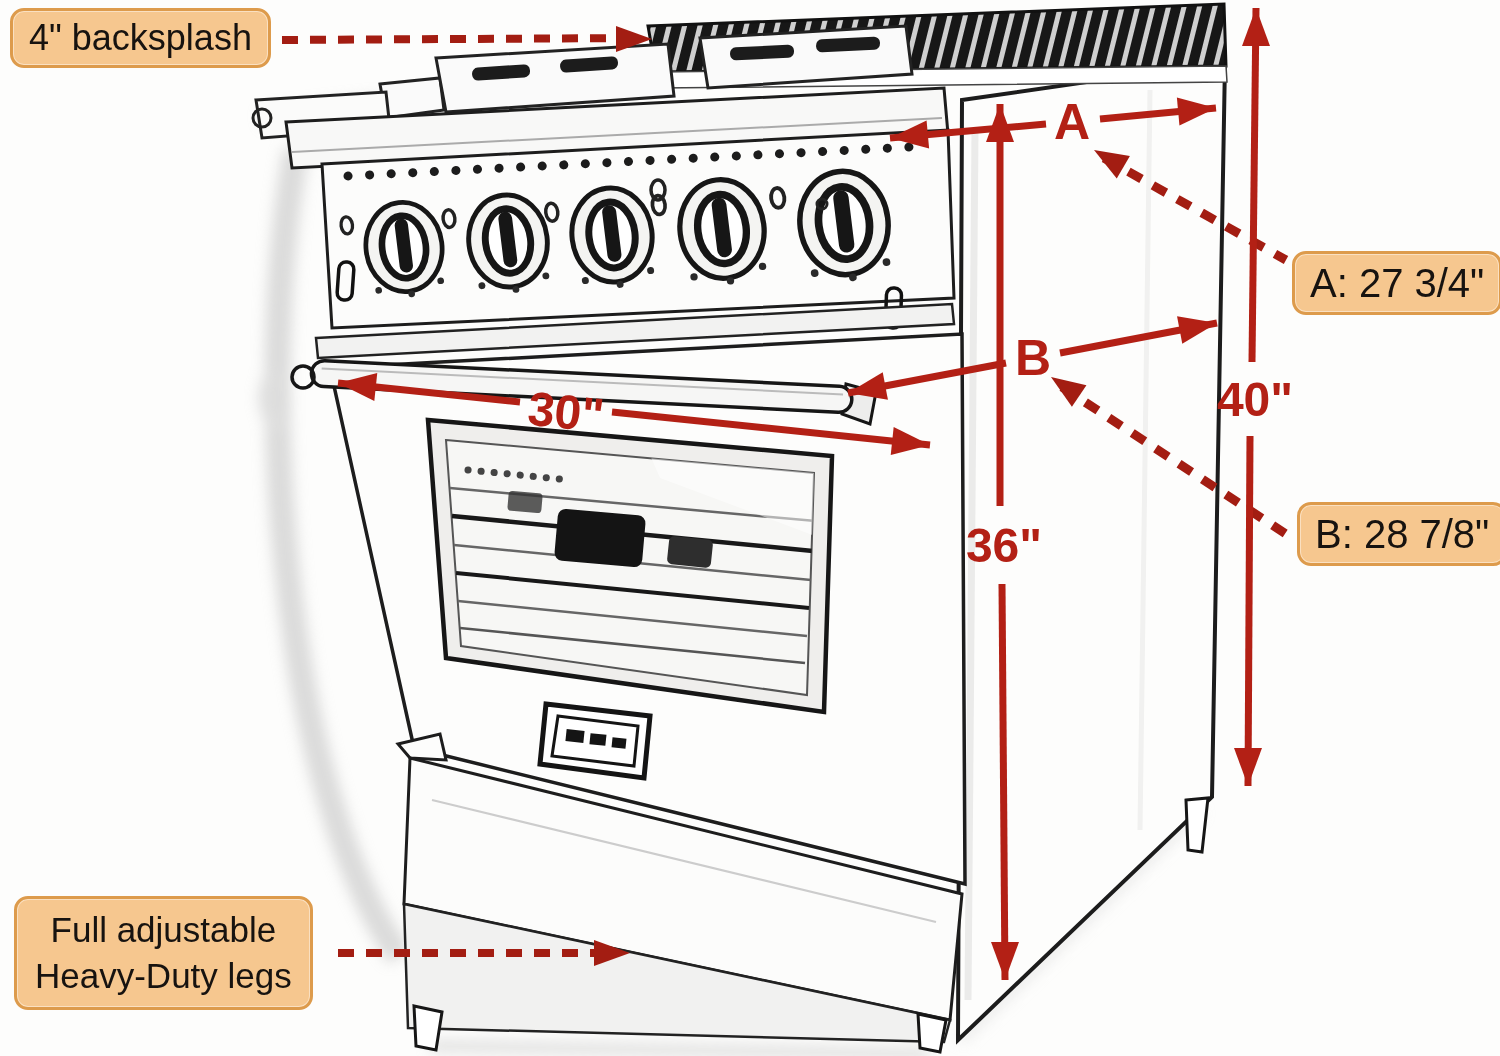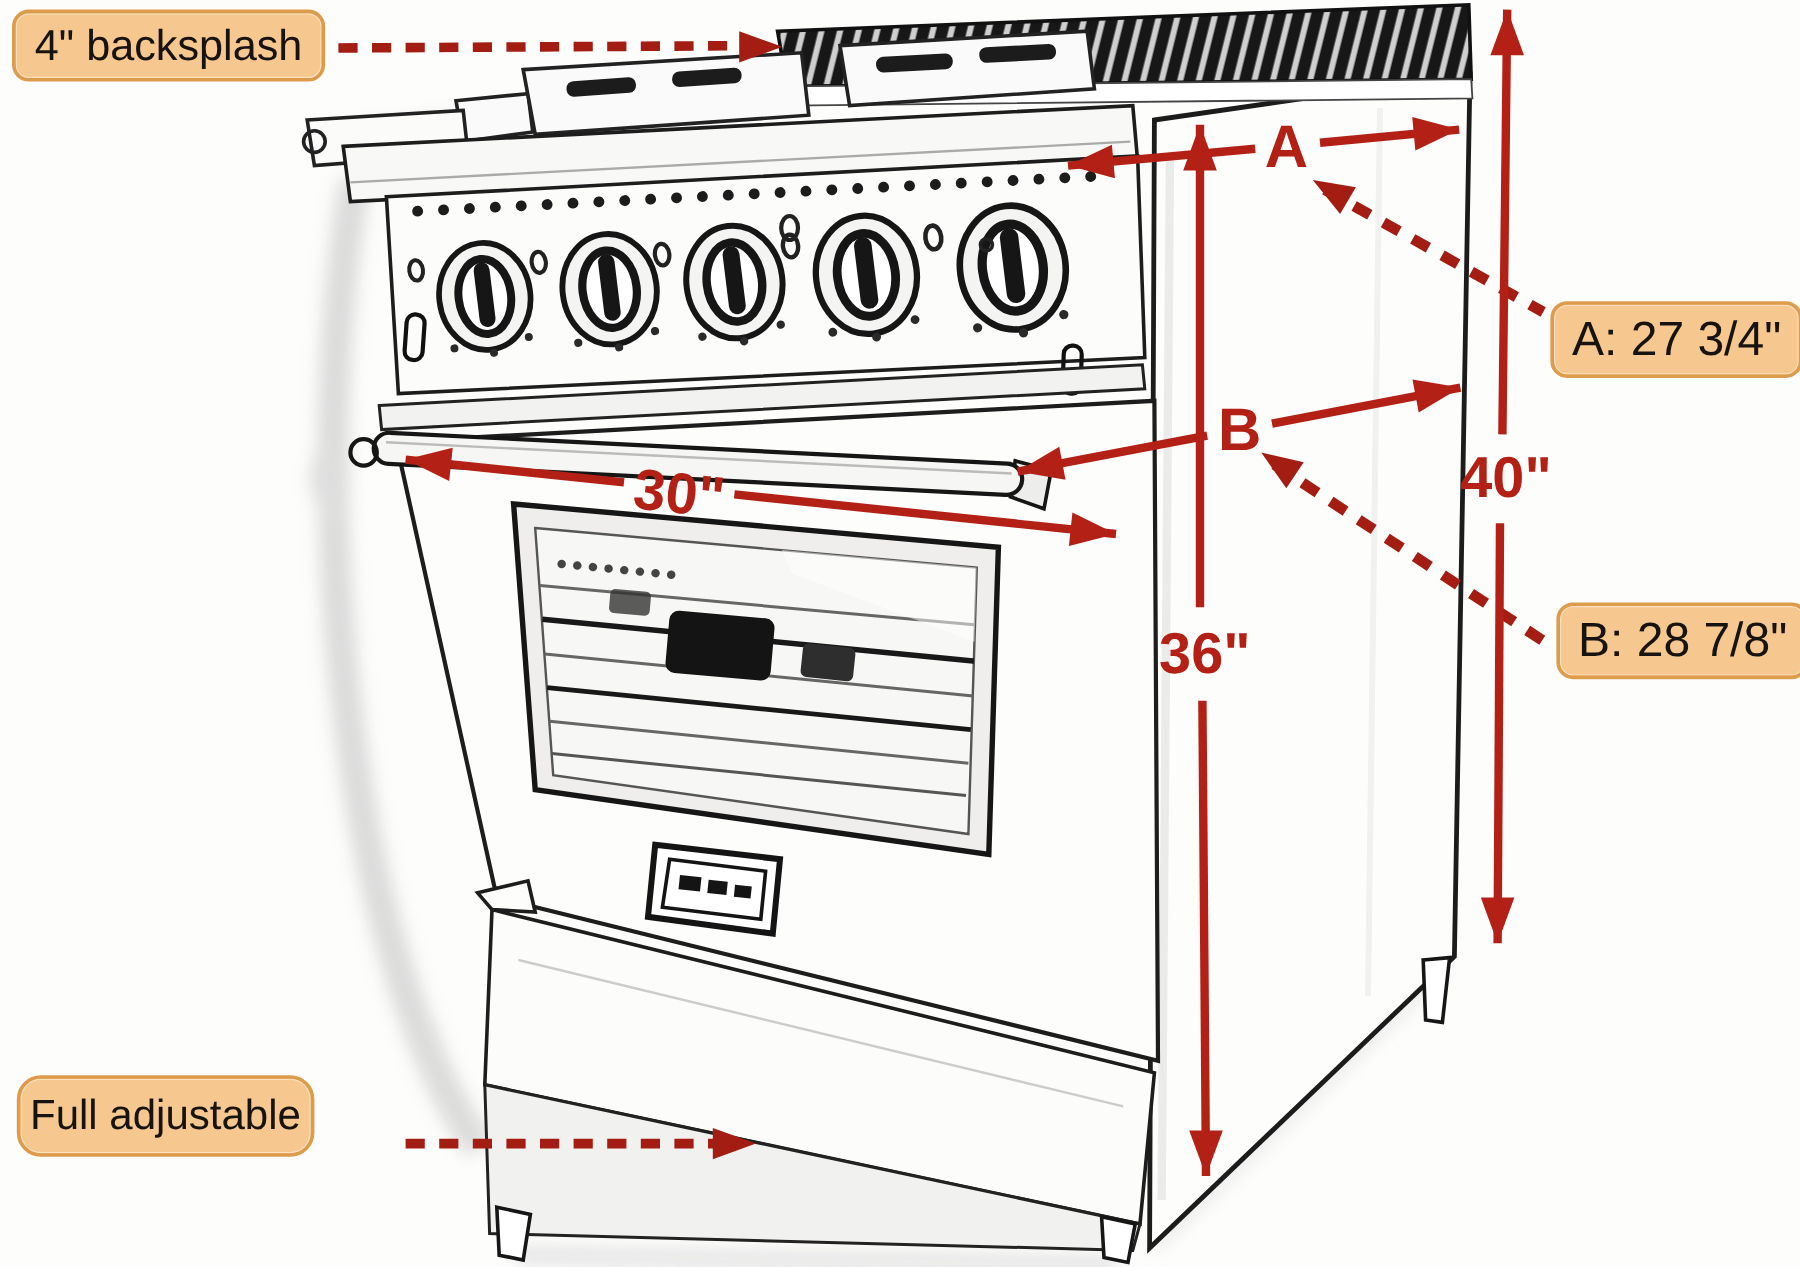--- a/index.html
+++ b/index.html
@@ -11,21 +11,21 @@
   .tanbox{
     position:absolute;display:inline-block;
     background:var(--label-fill,#f6c78f);
     border:3px solid var(--label-border,#dd9b4c);
     border-radius:14px;color:var(--label-text,#171310);
     white-space:nowrap;box-shadow:inset 0 0 0 1px rgba(255,255,255,.45);
   }
   .lbl-top{left:10px;top:8px;font-size:36px;line-height:44px;padding:5px 16px;}
   .lbl-a{left:1292px;top:251px;font-size:40px;line-height:48px;padding:5px 15px;}
   .lbl-b{left:1297px;top:502px;font-size:40px;line-height:48px;padding:5px 15px;}
-  .lbl-legs{left:14px;top:896px;font-size:35px;line-height:46px;padding:8px 8px;text-align:center;border-radius:20px;}
+  .lbl-legs{left:14px;top:896px;font-size:35px;line-height:46px;padding:8px 18px;text-align:center;}
   .redtext{
     position:absolute;color:var(--arrow-red,#b32015);font-weight:700;
     transform:translate(-50%,-50%);white-space:nowrap;
   }
   .marker-letter{font-size:50px;}
   .dim-number{font-size:48px;}
   
   .rl{stroke:var(--arrow-red,#b32015);stroke-width:7;fill:none;}
   .rf{fill:var(--arrow-red,#b32015);stroke:none;}
   .rdash{stroke:var(--dashed-red,#a31d12);stroke-width:8;fill:none;stroke-dasharray:16 12;}
@@ -243,20 +243,21 @@
   </svg>
 
   <div class="tanbox lbl-top">4" backsplash</div>
 
   <div class="tanbox lbl-a">A: 27 3/4"</div>
 
   <div class="tanbox lbl-b">B: 28 7/8"</div>
 
   <div class="tanbox lbl-legs">
     <div>Full adjustable</div>
+    <div>Heavy-Duty legs</div>
   </div>
 
   <div class="redtext marker-letter" style="left:1072px;top:122px;">A</div>
   <div class="redtext marker-letter" style="left:1033px;top:358px;">B</div>
 
   <div class="redtext dim-number" style="left:566px;top:412px;transform:translate(-50%,-50%) rotate(6deg);">30"</div>
   <div class="redtext dim-number" style="left:1004px;top:545px;">36"</div>
   <div class="redtext dim-number" style="left:1255px;top:399px;">40"</div>
 
 </div>

